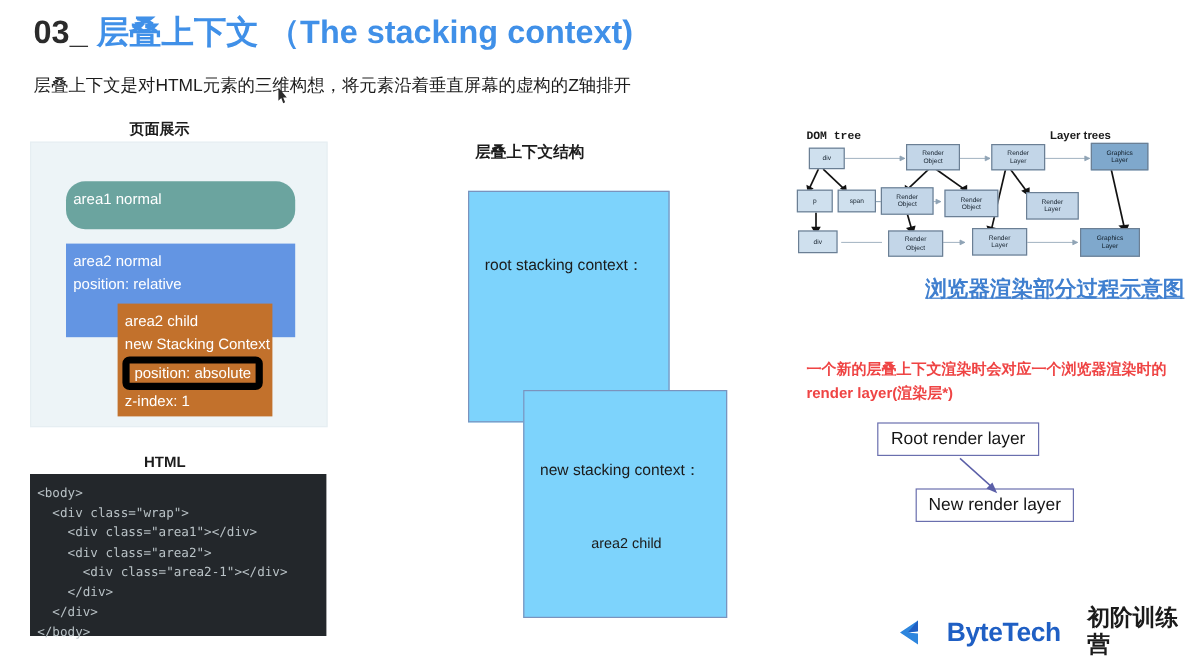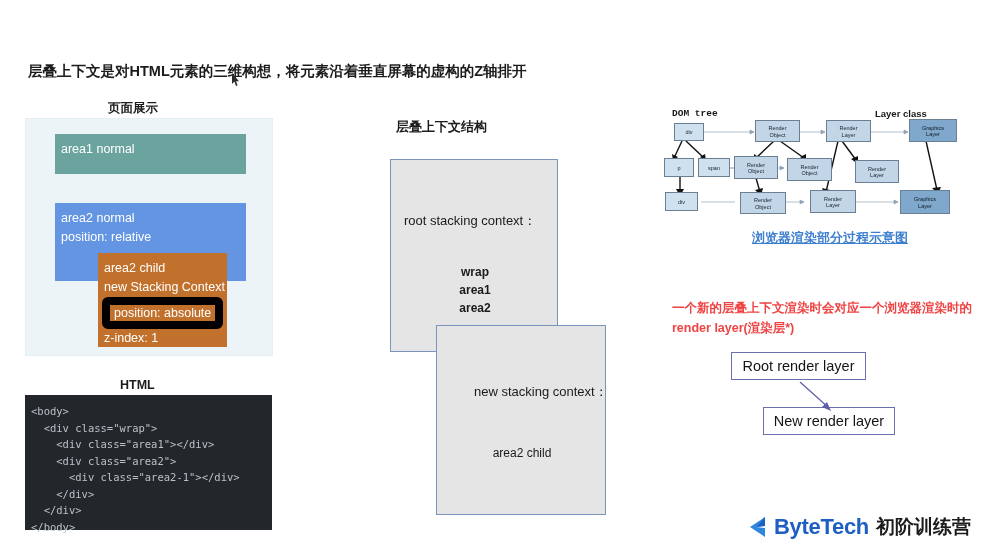--- a/index.html
+++ b/index.html
@@ -18,68 +18,69 @@
     font-size:27px;font-weight:bold;letter-spacing:0px;
     white-space:nowrap;line-height:34px;
   }
   .title .num{color:#2b2b2b;}
   .title .cn{color:#4090e8;}
   .title .en{color:#4090e8;}
 
   .subtitle{
     position:absolute;left:28px;top:62px;
     font-size:14.5px;color:#1c1c1c;white-space:nowrap;
-    font-weight:700;
+    font-weight:400;
   }
 
   
   .caption{
     position:absolute;font-size:12.5px;color:#1c1c1c;
     font-weight:600;white-space:nowrap;
   }
 
   
   .demo-box{
     position:absolute;left:25px;top:118px;width:246px;height:236px;
     background:#edf4f7;
     border:1px solid #e6eef2;
   }
   .area{position:absolute;color:#ffffff;font-size:12.5px;line-height:19px;
         box-sizing:border-box;padding:6px 0 0 0;}
   .area1{
-    left:29px;top:15px;width:191px;height:40px;
+    left:29px;top:32px;width:191px;height:40px;
     background:#6ba49f;
+    border-radius:16px;
   }
   .area2{
     left:29px;top:84px;width:191px;height:78px;
     background:#6395e3;
   }
   .area2child{
     left:72px;top:134px;width:129px;height:94px;
     background:#c2712c;
   }
   .area-line{padding-left:6px;white-space:nowrap;}
   .hl{
-    display:inline-block;border:8px solid #000000;border-radius:6px;
+    display:inline-block;border:6px solid #000000;border-radius:6px;
     padding:0 4px;margin-left:2px;line-height:16px;
   }
 
   
   .code-wrap{
     position:absolute;left:25px;top:395px;width:247px;height:135px;
     background:#23272b;box-sizing:border-box;padding:8px 4px 8px 6px;
     font-family:"DejaVu Sans Mono","Liberation Mono",monospace;
     font-size:10.5px;line-height:16.5px;
   }
   .code-wrap .ln{white-space:pre;}
   .tag{color:#b9c2c6;}
 
   
   .sctx{
-    position:absolute;background:#e5e5e5;border:1px solid #7b93bd;
+    position:absolute;background:#7dd3fc;border:1px solid #7b93bd;
     box-sizing:border-box;
     text-decoration:underline;
   }
   .sctx-root{left:390px;top:159px;width:168px;height:193px;z-index:2;}
   .sctx-new{left:436px;top:325px;width:170px;height:190px;z-index:3;}
   .sctx-title{
     position:absolute;font-size:13px;color:#1b1b1b;white-space:nowrap;
   }
   .sctx-list{
     position:absolute;font-size:12px;color:#1b1b1b;text-align:center;
@@ -99,21 +100,21 @@
     color:#16222e;display:flex;align-items:center;justify-content:center;
     padding-top:1px;
   }
   .node.light{background:#cfe0ee;}
   .node.mid{background:#c3d6e8;}
   .node.dark{background:#7fa8cc;color:#0e1b26;}
   .node .lbl{white-space:pre-line;}
   .treesvg{position:absolute;left:0;top:0;width:330px;height:120px;overflow:visible;}
 
   .link-cn{
-    position:absolute;left:752px;top:229px;font-size:13px;
+    position:absolute;left:771px;top:229px;font-size:18px;
     color:#3f7fcf;text-decoration:underline;white-space:nowrap;font-weight:600;
   }
 
   
   .rpara{
     position:absolute;left:672px;top:298px;width:320px;
     font-size:12.5px;line-height:20px;color:#ef4444;font-weight:600;
   }
   .rl-box{
     position:absolute;background:#ffffff;border:1px solid #6a6fae;
@@ -125,21 +126,21 @@
   .arrowsvg{position:absolute;left:655px;top:290px;width:340px;height:160px;overflow:visible;}
 
   .note{
     position:absolute;left:688px;top:483px;font-size:11.5px;color:#1c1c1c;
     white-space:nowrap;font-weight:600;
   }
 
   
   .logo{
     position:absolute;left:748px;top:512px;height:30px;
-    display:flex;align-items:center;gap:7px;
+    display:flex;align-items:center;gap:22px;
   }
   .logo .mark{
     width:19px;height:22px;position:relative;
   }
   .logo .bt{
     font-size:22px;font-weight:bold;color:#1f5fc4;letter-spacing:-0.3px;
     line-height:22px;
   }
   .logo .camp{
     font-size:19px;font-weight:bold;color:#1b1b1b;letter-spacing:0px;
@@ -147,20 +148,23 @@
   }
   .cursor{
     position:absolute;left:231px;top:73px;width:9px;height:14px;
   }
 </style>
 </head>
 <body>
 
 <div class="slide">
 
+  <div class="title">
+    <span class="num">03_</span><span class="cn"> 层叠上下文 </span><span class="en">（The stacking context)</span>
+  </div>
   <div class="subtitle">层叠上下文是对HTML元素的三维构想，将元素沿着垂直屏幕的虚构的Z轴排开</div>
 
   <svg class="cursor" viewBox="0 0 9 14">
     <path d="M1,0 L1,11 L3.4,8.6 L5,13 L6.6,12.3 L5,8.2 L8,8.2 Z" fill="#2b2b2b"></path>
   </svg>
 
   <div class="caption" style="left:108px;top:100px;">页面展示</div>
 
   <div class="demo-box">
     <div class="area area1">
@@ -190,37 +194,32 @@
     <div class="ln"><span class="tag">      &lt;div class="area2-1"&gt;&lt;/div&gt;</span></div>
     <div class="ln"><span class="tag">    &lt;/div&gt;</span></div>
     <div class="ln"><span class="tag">  &lt;/div&gt;</span></div>
     <div class="ln"><span class="tag">&lt;/body&gt;</span></div>
   </div>
 
   <div class="caption" style="left:396px;top:118px;font-size:13px;">层叠上下文结构</div>
 
   <div class="sctx sctx-root">
     <div class="sctx-title" style="left:13px;top:52px;">root stacking context：</div>
-    <div class="sctx-list" style="left:0;top:103px;width:168px;">
-      <div>wrap</div>
-      <div>area1</div>
-      <div>area2</div>
-    </div>
   </div>
 
   <div class="sctx sctx-new">
-    <div class="sctx-title" style="left:13px;top:57px;margin-left:24px;">new stacking context：</div>
+    <div class="sctx-title" style="left:13px;top:57px;">new stacking context：</div>
     <div class="sctx-list" style="left:0;top:118px;width:170px;font-weight:normal;">
       <div>area2 child</div>
     </div>
   </div>
 
   <div class="tree-area">
     <div class="tree-label" style="left:12px;top:0px;font-family:Liberation Mono, monospace;">DOM tree</div>
-    <div class="tree-label" style="left:215px;top:0px;">Layer class</div>
+    <div class="tree-label" style="left:215px;top:0px;">Layer trees</div>
 
     <svg class="treesvg" viewBox="0 0 330 120">
       <g stroke="#8fa3b5" stroke-width="0.7" fill="none">
         <path d="M41,24 L94,24"></path>
           <path d="M55,60 L79,60"></path>
         <path d="M64,60 L79,60"></path>
         <path d="M41,94 L75,94"></path>
         <path d="M140,24 L165,24"></path>
         <path d="M115,60 L124,60"></path>
         <path d="M115,94 L144,94"></path>

